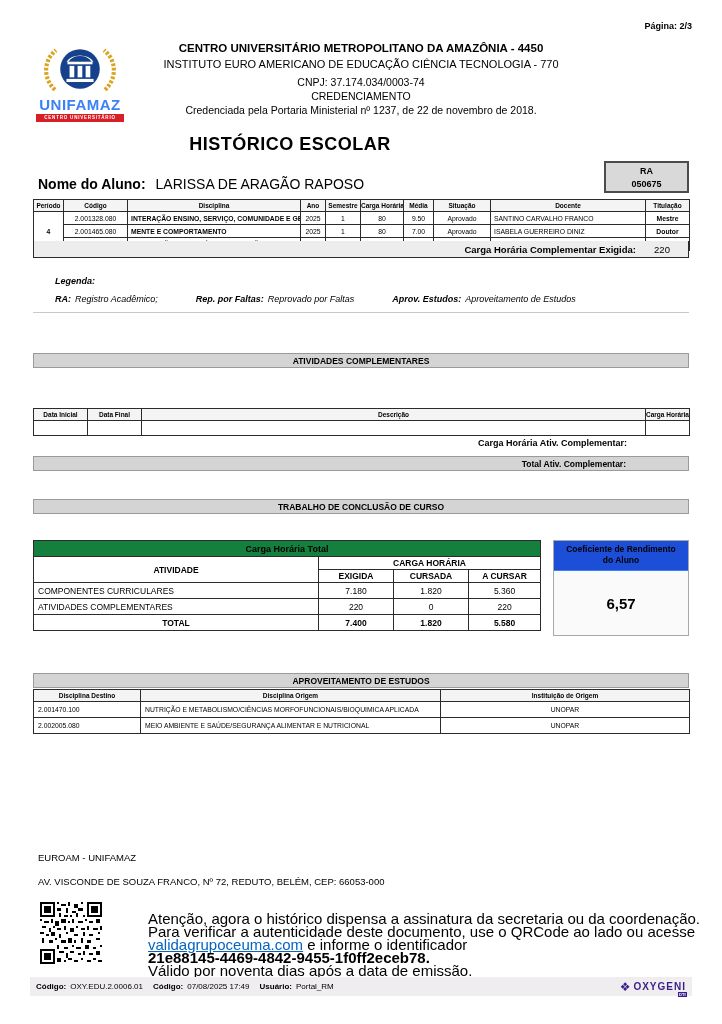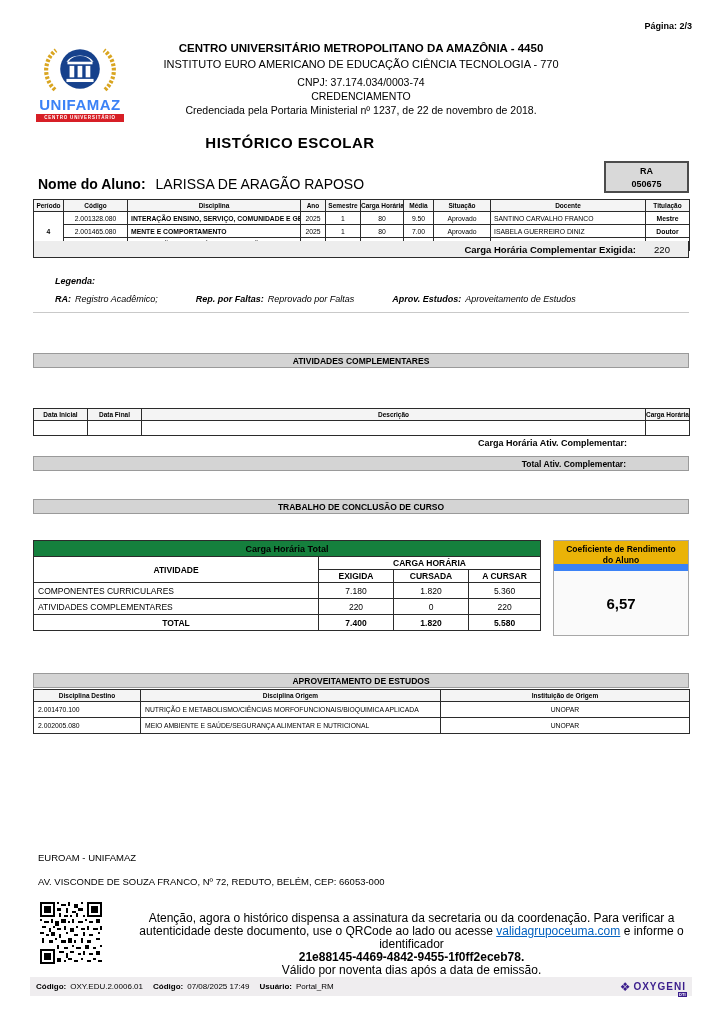--- a/index.html
+++ b/index.html
@@ -19,21 +19,21 @@
   .logo-bar { background:#d71f26; color:#fff; font-size:4.5px; font-weight:bold;
               letter-spacing:.8px; padding:1px 0 2px; margin-top:1px; }
 
   
   .hdr { left:0; top:42px; width:722px; text-align:center; }
   .hdr .l1 { font-size:11.5px; font-weight:bold; margin-bottom:4px; }
   .hdr .l2 { font-size:11px; margin-bottom:6px; }
   .hdr .l3 { font-size:10.5px; margin-bottom:2px; }
   .hdr .l4 { font-size:10.5px; margin-bottom:2px; }
   .hdr .l5 { font-size:10.5px; }
-  .doc-title { left:0; top:134px; width:580px; text-align:center; font-size:15px; font-weight:bold; letter-spacing:.5px; }
+  .doc-title { left:0; top:134px; width:580px; text-align:center; font-size:18px; font-weight:bold; letter-spacing:.5px; }
 
   
   .ra-box { left:604px; top:161px; width:85px; height:32px; background:#d9d9d9;
             border:2px solid #4c4c4c; text-align:center; font-size:9px; font-weight:bold; padding-top:2px; }
   .ra-box div { line-height:13px; }
   .name-row { left:38px; top:176px; font-size:14px; }
   .name-row b { font-weight:bold; margin-right:10px; }
 
   
   table { border-collapse:collapse; table-layout:fixed; }
@@ -78,36 +78,36 @@
   
   .workload { left:33px; top:540px; width:507px; }
   .workload .ttl  { background:#15803d; font-size:9px; font-weight:bold; text-align:center; height:16px; }
   .workload th { font-size:8.5px; font-weight:bold; text-align:center; height:13px; background:#fff; }
   .workload td { font-size:8.5px; height:16px; padding:0 4px; }
   .workload td.num { text-align:center; }
   .workload tr.total td { font-weight:bold; }
   .workload td.tot-lab { text-align:center; font-weight:bold; }
 
   .coef { left:553px; top:540px; width:136px; border:1px solid #a8a8a8; }
-  .coef-h { background:#eab308; border-bottom:7px solid #3b82f6; font-size:8.5px; font-weight:bold;
+  .coef-h { background:#1d4ed8; border-bottom:1px solid #3b82f6; font-size:8.5px; font-weight:bold;
             text-align:center; padding:3px 6px; line-height:11px; height:30px; }
   .coef-v { height:64px; background:#fafafa; display:flex; align-items:center; justify-content:center;
             font-size:15px; font-weight:bold; }
 
   
   .aprov { left:33px; top:689px; width:656px; }
   .aprov th { background:#f4f4f4; font-size:6.5px; font-weight:bold; height:12px; text-align:center; }
   .aprov td { font-size:6.8px; height:16px; padding:0 4px; white-space:nowrap; overflow:hidden; }
   .aprov td.center { text-align:center; }
 
   
   .addr1 { left:38px; top:852px; font-size:9.5px; }
   .addr2 { left:38px; top:876px; font-size:9.5px; }
   .qr { left:40px; top:902px; width:62px; height:62px; }
-  .notice { left:133px; top:912px; width:557px; text-align:center; font-size:12px; line-height:13px; }
+  .notice { left:148px; top:912px; width:557px; font-size:15px; line-height:13px; }
   .notice a { color:#0563c1; text-decoration:underline; }
   .notice .ident { font-weight:bold; }
 
   .footbar { left:30px; top:977px; width:662px; height:19px; background:#efedef;
              display:flex; align-items:center; justify-content:space-between; padding:0 6px; }
   .footbar .meta { font-size:8px; display:flex; gap:4px; align-items:center; }
   .footbar .meta b { font-weight:bold; }
   .footbar .meta span.v { margin-right:6px; }
   .oxy { position:relative; display:flex; align-items:center; gap:3px; color:#3a1d8c; }
   .oxy .dia { font-size:12px; line-height:12px; }

